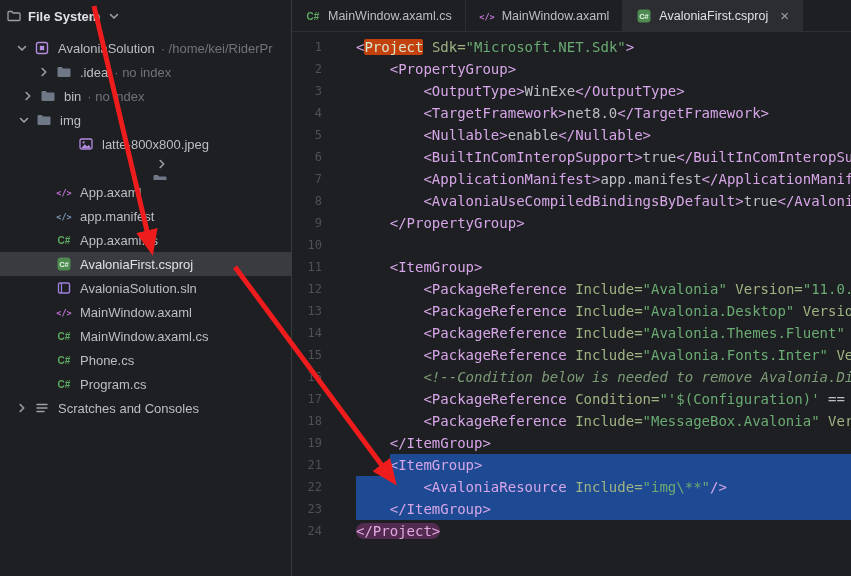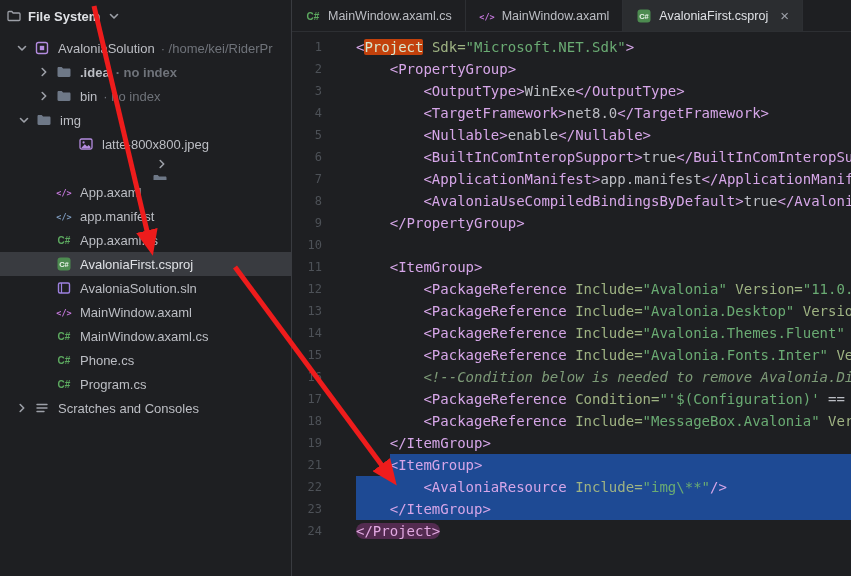--- a/index.html
+++ b/index.html
@@ -81,37 +81,37 @@
             <span class="icon">
               <svg width="16" height="16" viewBox="0 0 16 16">
                 <rect x="2.5" y="2.5" width="11" height="11" rx="2" fill="none" stroke="#b48ce0" stroke-width="1.4"></rect>
                 <rect x="5.8" y="5.8" width="4.4" height="4.4" fill="#b48ce0"></rect>
               </svg>
             </span>
           </span>
           <span>AvaloniaSolution</span>
           <span class="t-suffix">· /home/kei/RiderPr</span>
         </div>
-        <div class="tree-row" style="padding-left: 36px; font-weight: bold;">
+        <div class="tree-row" style="padding-left: 36px;">
           <span class="chev-slot">
             <svg width="16" height="16" viewBox="0 0 16 16">
               <polyline points="6.2,4.5 9.7,8 6.2,11.5" fill="none" stroke="#9da0a8" stroke-width="1.6" stroke-linecap="round" stroke-linejoin="round"></polyline>
             </svg>
           </span>
           <span class="tree-icon">
             <span class="icon">
               <svg width="16" height="16" viewBox="0 0 16 16">
                 <path d="M1.5 4.2c0-.7.5-1.2 1.2-1.2h3l1.4 1.6h6.2c.7 0 1.2.5 1.2 1.2v6c0 .7-.5 1.2-1.2 1.2H2.7c-.7 0-1.2-.5-1.2-1.2z" fill="#6e7887"></path>
               </svg>
             </span>
           </span>
           <span>.idea</span>
           <span class="t-suffix">· no index</span>
         </div>
-        <div class="tree-row" style="padding-left: 36px;">
+        <div class="tree-row" style="padding-left: 20px;">
           <span class="chev-slot">
             <svg width="16" height="16" viewBox="0 0 16 16">
               <polyline points="6.2,4.5 9.7,8 6.2,11.5" fill="none" stroke="#9da0a8" stroke-width="1.6" stroke-linecap="round" stroke-linejoin="round"></polyline>
             </svg>
           </span>
           <span class="tree-icon">
             <span class="icon">
               <svg width="16" height="16" viewBox="0 0 16 16">
                 <path d="M1.5 4.2c0-.7.5-1.2 1.2-1.2h3l1.4 1.6h6.2c.7 0 1.2.5 1.2 1.2v6c0 .7-.5 1.2-1.2 1.2H2.7c-.7 0-1.2-.5-1.2-1.2z" fill="#6e7887"></path>
               </svg>

